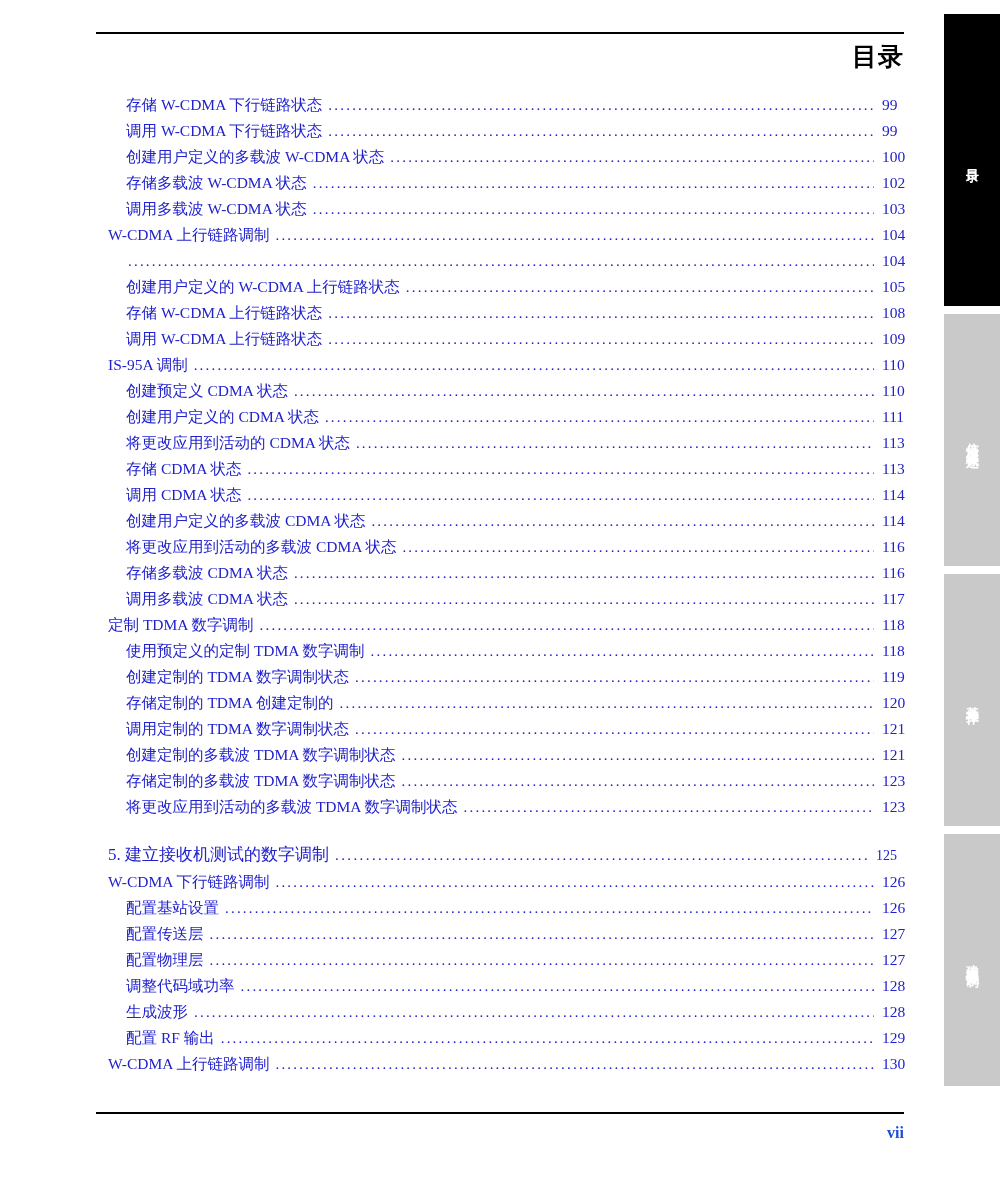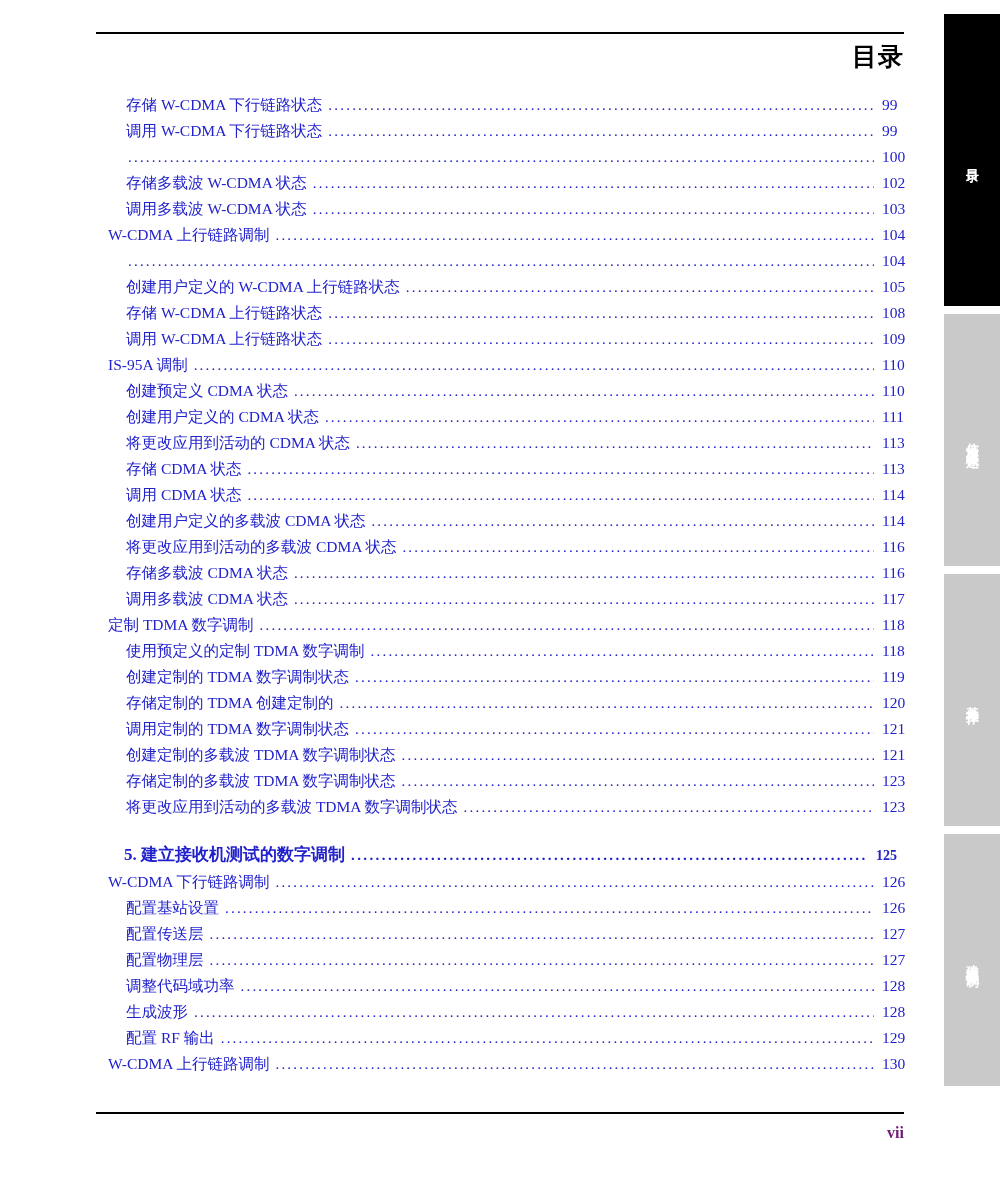--- a/index.html
+++ b/index.html
@@ -40,21 +40,21 @@
     color: #000000;
     letter-spacing: 1px;
   }
 
   .folio {
     position: absolute;
     right: 96px;
     top: 1124px;
     font-size: 16px;
     font-weight: bold;
-    color: #701a75;
+    color: #1d4ed8;
     font-family: "Liberation Serif", serif;
   }
 
   
   .tabs {
     position: absolute;
     right: 0;
     top: 14px;
     width: 56px;
   }
@@ -119,25 +119,24 @@
     width: 34px;
     text-align: left;
     padding-left: 6px;
   }
 
   
   .lvl1 { padding-left: 0px; }
   .lvl2 { padding-left: 18px; }
 
   .chapter {
-    font-weight: bold;
+    font-weight: normal;
     font-size: 17px;
     color: #2222cc;
     margin-top: 22px;
-    margin-left: 16px;
   }
   .chapter .pg { width: 40px; font-size: 14px; }
   .chapter .dots { letter-spacing: 2.4px; }
 </style>
 </head>
 <body>
 
 <div class="page">
 
   <div class="rule rule-top"></div>
@@ -148,20 +147,21 @@
         <span class="lbl">存储 W-CDMA 下行链路状态</span>
         <span class="dots">...........................................................................................................................................</span>
         <span class="pg">99</span>
       </div>
       <div class="toc-row lvl2">
         <span class="lbl">调用 W-CDMA 下行链路状态</span>
         <span class="dots">...........................................................................................................................................</span>
         <span class="pg">99</span>
       </div>
       <div class="toc-row lvl2">
+        <span class="lbl">创建用户定义的多载波 W-CDMA 状态</span>
         <span class="dots">...........................................................................................................................................</span>
         <span class="pg">100</span>
       </div>
       <div class="toc-row lvl2">
         <span class="lbl">存储多载波 W-CDMA 状态</span>
         <span class="dots">...........................................................................................................................................</span>
         <span class="pg">102</span>
       </div>
       <div class="toc-row lvl2">
         <span class="lbl">调用多载波 W-CDMA 状态</span>

